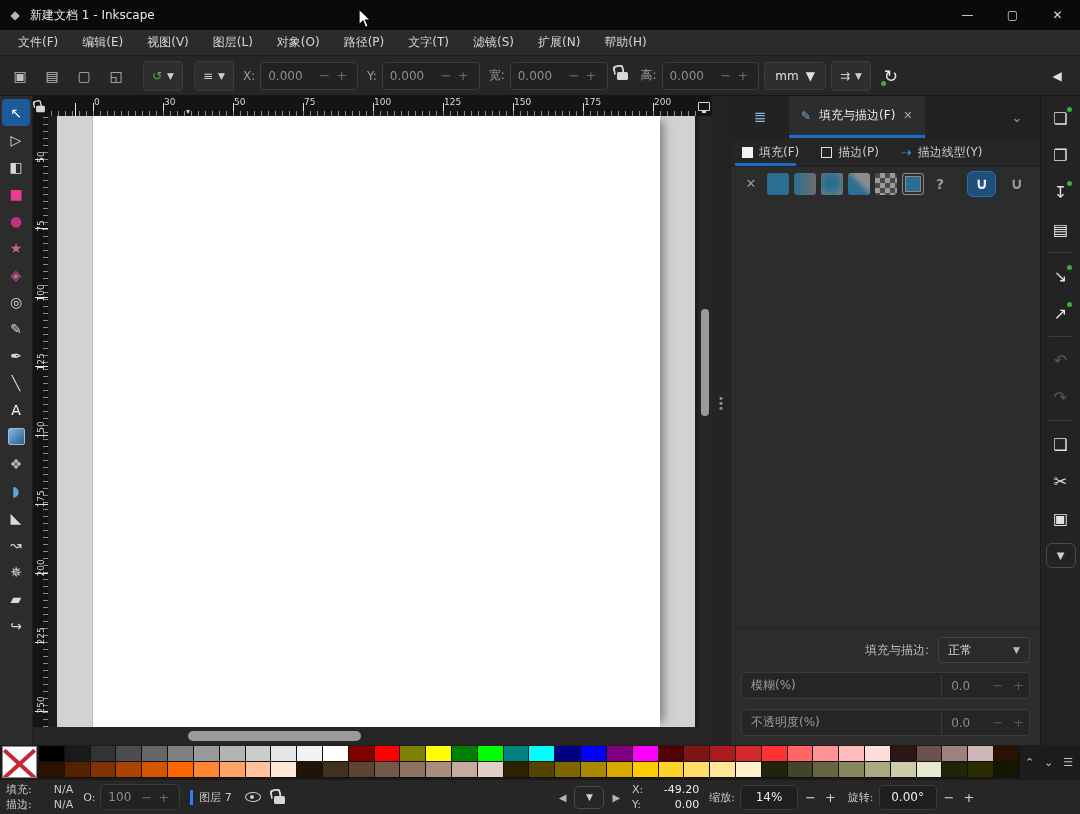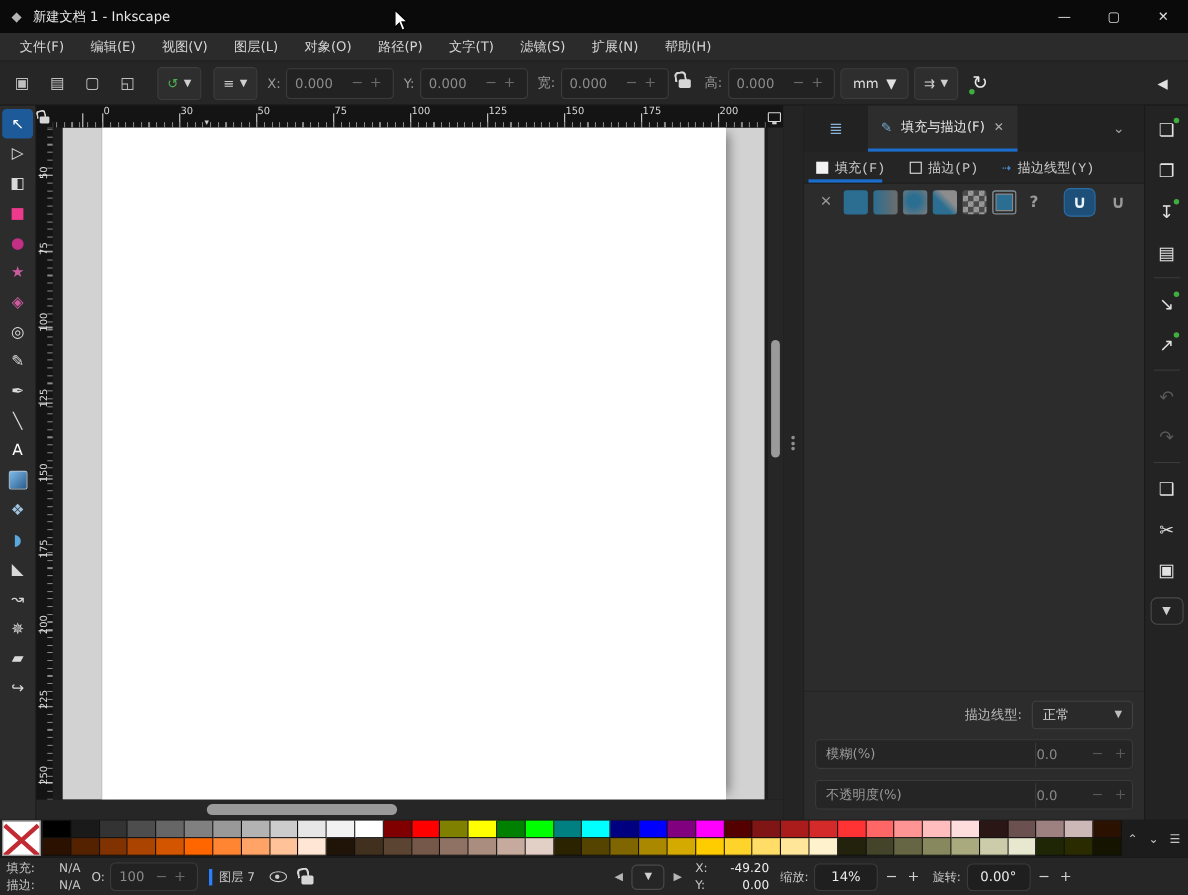--- a/index.html
+++ b/index.html
@@ -79,21 +79,21 @@
   
   .panel { width:310px; background:#2c2c2c; border-left:1px solid #1f1f1f; display:flex; flex-direction:column; }
   .dock-tabs { height:42px; background:#222222; display:flex; align-items:stretch; }
   .dock-tab-icon { width:58px; display:flex; align-items:center; justify-content:center; color:#8ab4d8; font-size:15px; }
   .dock-tab-active { background:#2d2d2d; border-bottom:3px solid #1b6dcc; display:flex; align-items:center; gap:8px; padding:0 12px; color:#e8e8e8; font-size:12px; }
   .dock-tab-active .tabicon { color:#7ab1d6; font-size:12px; }
   .dock-tab-active .close { color:#aaaaaa; font-size:11px; }
   .dock-collapse { margin-left:auto; width:46px; display:flex; align-items:center; justify-content:center; color:#9aa0a6; font-size:13px; }
 
   .fs-tabs { height:29px; display:flex; background:#252525; border-bottom:1px solid #1f1f1f; }
-  .fs-tab { display:flex; align-items:center; gap:6px; padding:0 11px; color:#cccccc; font-size:12px; position:relative;font-family:Liberation Mono, monospace; }
+  .fs-tab { display:flex; align-items:center; gap:6px; padding:0 11px; color:#cccccc; font-size:12px; position:relative; }
   .fs-tab.active::after { content:""; position:absolute; left:4px; right:14px; bottom:0; height:3px; background:#1b6dcc; }
   .sq-filled { width:11px; height:11px; background:#f2f2f2; }
   .sq-outline { width:11px; height:11px; border:1.5px solid #e0e0e0; }
   .dash-icon { color:#4a90d9; font-size:13px; }
 
   .filltype-row { height:33px; display:flex; align-items:center; gap:5px; padding:0 9px; }
   .ft { width:22px; height:22px; border-radius:3px; display:flex; align-items:center; justify-content:center; flex:none; }
   .ft-x { color:#9a9a9a; font-size:13px; }
   .ft-flat { background:#2b6e91; }
   .ft-linear { background:linear-gradient(90deg,#2b6e91 0%,#6d6d6d 100%); }
@@ -106,21 +106,21 @@
   .fr-btn { width:29px; height:26px; border-radius:6px; display:flex; align-items:center; justify-content:center; font-weight:bold; font-size:16px; color:#9a9a9a; }
   .fr-btn.selected { background:#1d4f79; border:1px solid #2d6da8; color:#eaf3fb; }
 
   .no-objects { padding:5px 12px 7px; color:#e8e8e8; font-weight:bold; font-size:12px; }
   .panel-empty { flex:1; border-bottom:1px solid #242424; }
   .blend-row { display:flex; align-items:center; justify-content:flex-end; gap:9px; padding:8px 10px 4px; color:#b9b9b9; }
   .blend-dd { width:92px; height:26px; display:flex; align-items:center; justify-content:space-between; padding:0 9px; background:#2a2a2a; border:1px solid #424242; border-radius:4px; color:#d6d6d6; }
   .blend-dd .caret { font-size:9px; color:#bdbdbd; }
   .slider-row { margin:5px 10px; height:27px; border:1px solid #3a3a3a; background:#252525; border-radius:4px; display:flex; align-items:center; color:#9a9a9a; }
   .slider-row .lab { flex:1; padding:0 9px; }
-  .slider-row .v { width:46px; text-align:left; color:#8a8a8a; border-left:1px solid #3a3a3a; padding:4px 8px 4px 0; }
+  .slider-row .v { width:46px; text-align:center; color:#8a8a8a; border-left:1px solid #3a3a3a; padding:4px 8px 4px 0; }
   .slider-row .pm { color:#585858; padding:0 5px; font-size:13px; }
 
   
   .commandbar { width:40px; background:#232323; border-left:1px solid #1a1a1a; display:flex; flex-direction:column; align-items:center; padding-top:7px; }
   .cmd { width:30px; height:30px; margin-bottom:7px; display:flex; align-items:center; justify-content:center; font-size:16px; color:#e2e2e2; position:relative; flex:none; }
   .cmd.disabled { color:#5a5a5a; }
   .cmd.accent::after { content:""; position:absolute; right:4px; top:4px; width:5px; height:5px; border-radius:50%; background:#3fae3f; }
   .cmd-sep { width:24px; height:1px; background:#3a3a3a; margin:1px 0 8px; flex:none; }
   .cmd-dd { width:30px; height:25px; border:1px solid #4a4a4a; border-radius:6px; display:flex; align-items:center; justify-content:center; color:#cfcfcf; font-size:10px; margin-top:3px; flex:none; }
 
@@ -354,21 +354,21 @@
         <div class="fr-group">
           <div class="fr-btn selected">∪</div>
           <div class="fr-btn">∪</div>
         </div>
       </div>
 
 
     <div class="panel-empty"></div>
 
     <div class="blend-row">
-      <span>描边线型:</span>
+      <span>填充与描边:</span>
       <div class="blend-dd">
         <span>正常</span>
         <span class="caret">▼</span>
       </div>
     </div>
     <div class="slider-row">
       <span class="lab">模糊(%)</span>
       <span class="v">0.0</span>
       <span class="pm">−</span>
       <span class="pm">+</span>

